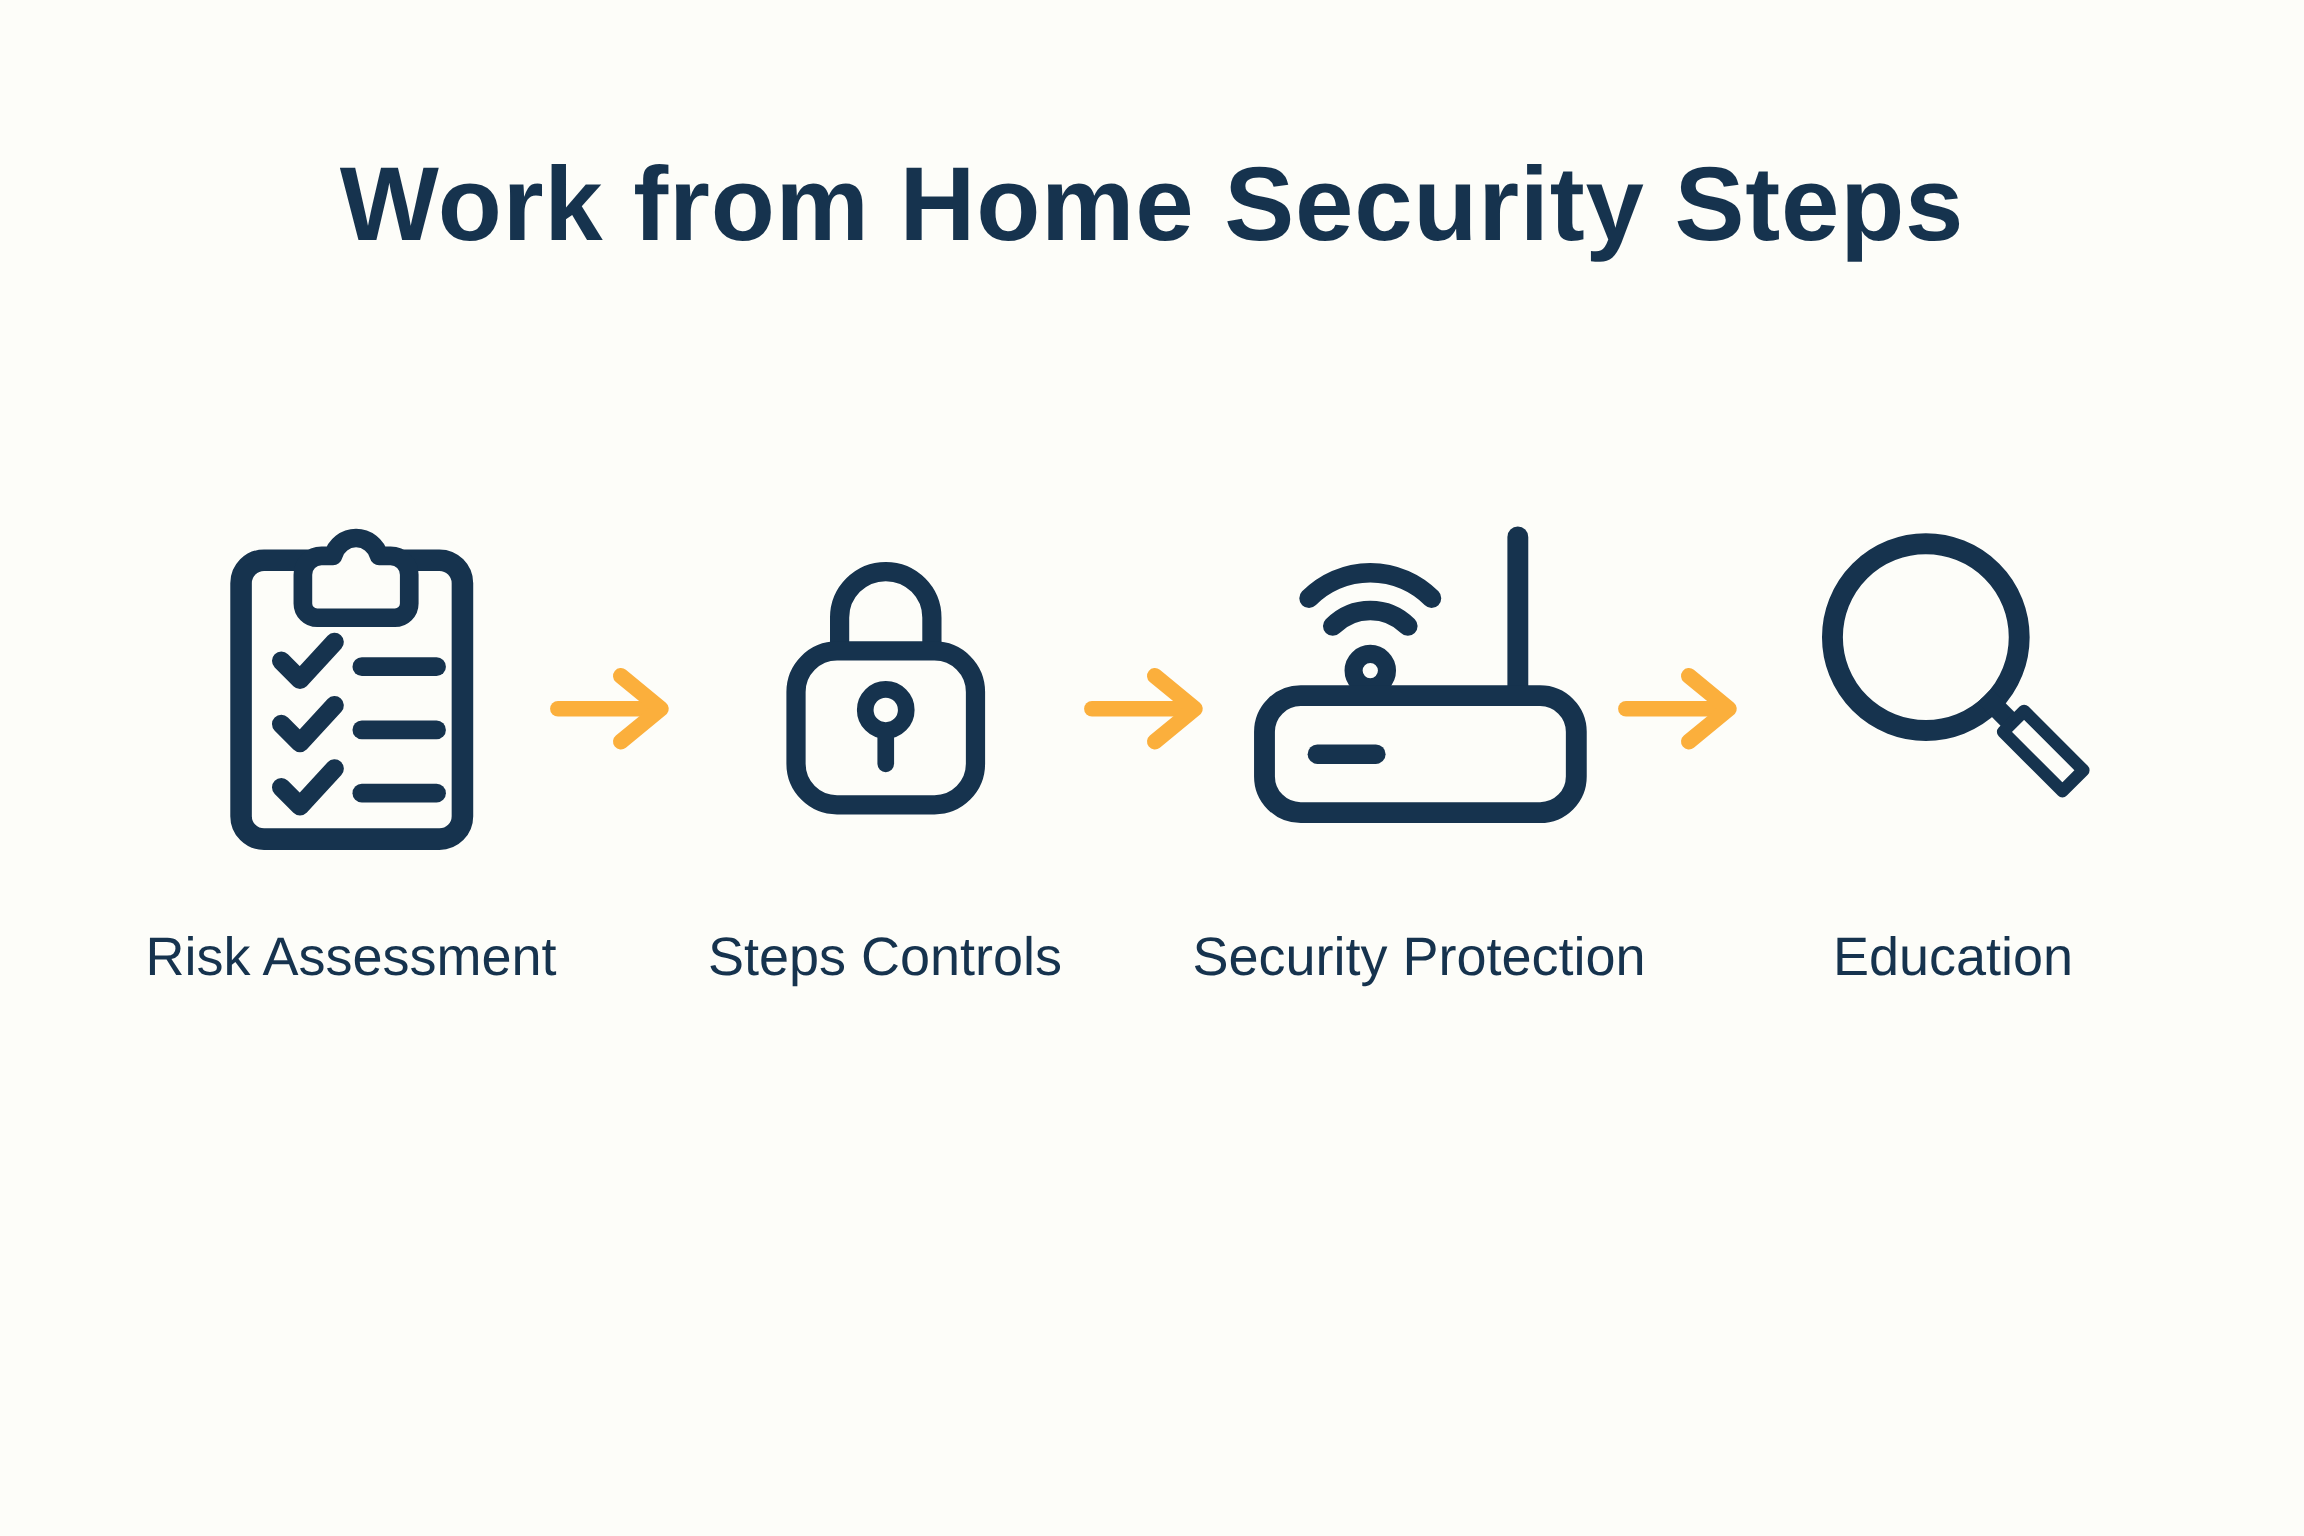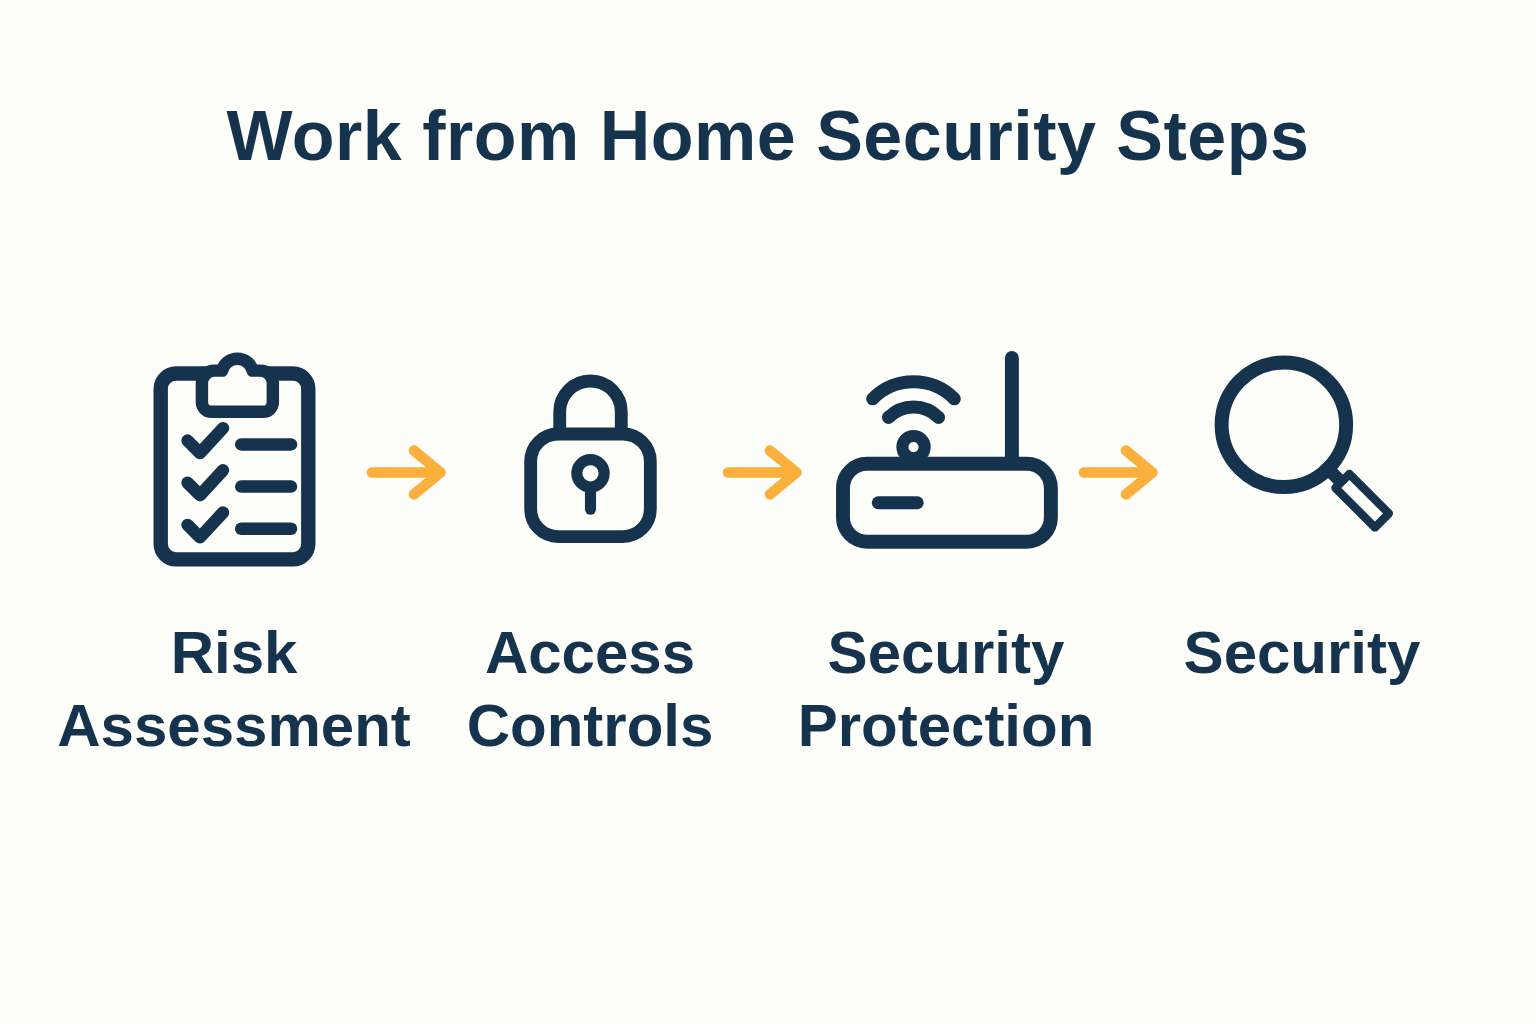--- a/index.html
+++ b/index.html
@@ -38,24 +38,23 @@
     display: flex;
     align-items: center;
     justify-content: center;
   }
   .step-label {
     margin-top: 42px;
     width: 368px;
     margin-left: -44px;
     margin-right: -44px;
     text-align: center;
-    font-size: 60px;
+    font-size: 36px;
     line-height: 1.22;
     color: var(--navy, #16334E);
-    font-weight: bold;
   }
   .arrow-cell {
     flex: 0 0 auto;
     width: 76px;
     margin-top: 108px;
     display: flex;
     justify-content: center;
   }
   .arrow-cell svg { overflow: visible; }
   .icon-stroke { stroke: var(--navy, #16334E); fill: none; }
@@ -96,21 +95,21 @@
 
     <div class="step">
       <div class="icon-box">
         <svg width="147" height="185" viewBox="0 0 172 216" aria-hidden="true">
           <path class="icon-stroke" stroke-width="15" d="M50 98 v-40 a36 36 0 0 1 72 0 v40"></path>
           <rect class="icon-fillbg" x="16" y="84" width="140" height="120" rx="32" stroke-width="15"></rect>
           <circle class="icon-stroke" cx="86" cy="130" r="16" stroke-width="13"></circle>
           <line class="icon-stroke" stroke-width="13" stroke-linecap="round" x1="86" y1="150" x2="86" y2="172"></line>
         </svg>
       </div>
-      <div class="step-label">Access Controls</div>
+      <div class="step-label">Steps Controls</div>
     </div>
 
     <div class="arrow-cell">
       <svg width="92" height="61" viewBox="0 0 96 64" aria-hidden="true">
         <line class="arrow-stroke" stroke-width="11" stroke-linecap="round" x1="6" y1="32" x2="74" y2="32"></line>
         <path class="arrow-stroke" stroke-width="11" stroke-linecap="round" stroke-linejoin="round" d="M50 9 L78 32 L50 55"></path>
       </svg>
     </div>
 
     <div class="step">
@@ -135,17 +134,17 @@
     </div>
 
     <div class="step">
       <div class="icon-box">
         <svg width="200" height="223" viewBox="0 0 215 240" aria-hidden="true">
           <circle class="icon-stroke" cx="88" cy="88" r="67" stroke-width="15"></circle>
           <line class="icon-stroke" stroke-width="14" x1="130" y1="130" x2="148" y2="148"></line>
           <path class="icon-stroke" stroke-width="9" stroke-linejoin="round" d="M158.5 141 L201 183.5 L186 198.5 L143.5 156 Z"></path>
         </svg>
       </div>
-      <div class="step-label">Security</div>
+      <div class="step-label">Education</div>
     </div>
 
   </div>
 </div>
 
 </body></html>

